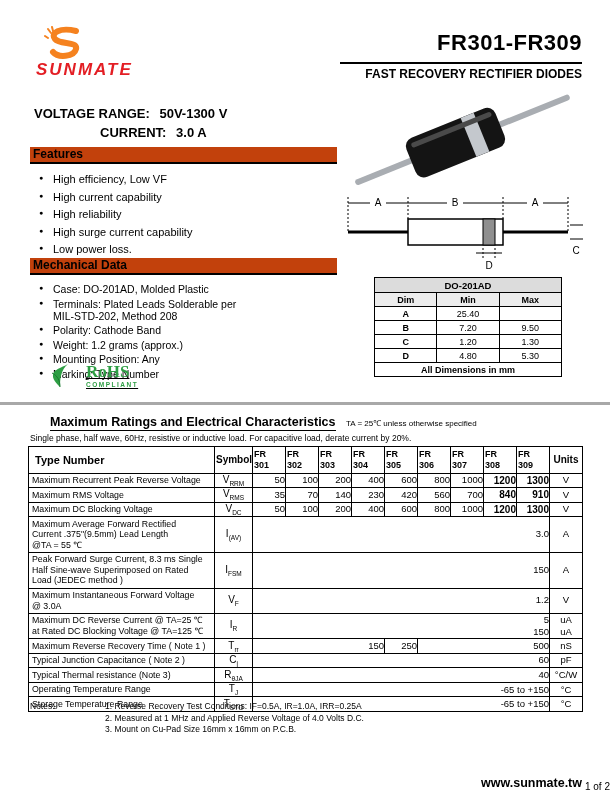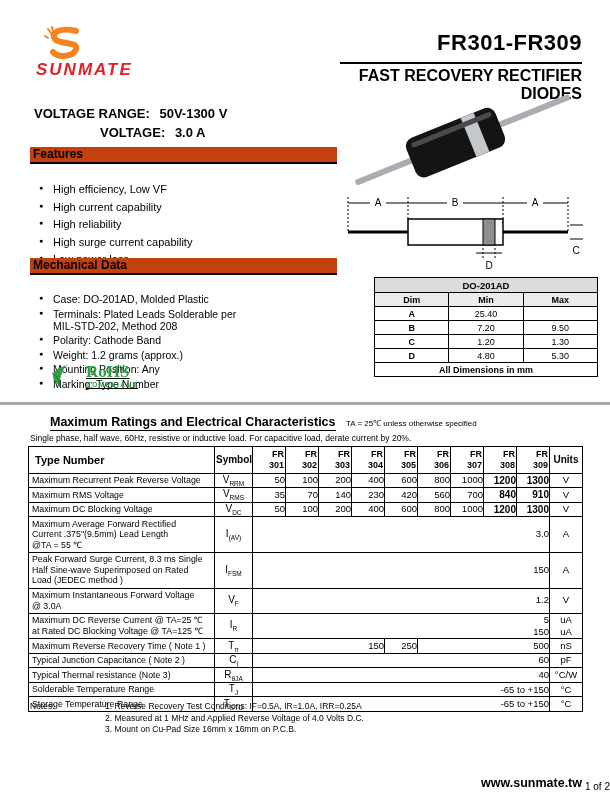--- a/index.html
+++ b/index.html
@@ -8,73 +8,73 @@
     position:relative; width:610px; height:810px; background:#fff;
     font-family:"Liberation Sans", sans-serif; color:#000; overflow:hidden;
   }
 
   
   .logo { position:absolute; left:36px; top:26px; width:130px; }
   .logo-mark { display:block; margin-left:6px; }
   .brand { color:#e31e24; font-weight:bold; font-style:italic; font-size:17px; letter-spacing:2px; margin-top:-2px; }
   .title-block { position:absolute; left:340px; top:30px; width:242px; text-align:right; }
   .part-number { font-size:22px; font-weight:bold; letter-spacing:0.5px; margin-bottom:6px; }
-  .subtitle { border-top:2px solid #000; padding-top:3px; font-weight:bold; font-size:16px; }
+  .subtitle { border-top:2px solid #000; padding-top:3px; font-weight:bold; font-size:12px; }
 
   
   .specs { position:absolute; left:34px; top:106px; font-weight:bold; font-size:13px; }
   .spec-line { margin-bottom:4px; }
   .spec-line.current { padding-left:66px; }
   .spec-label { margin-right:6px; }
 
   
   .section-bar { position:absolute; left:30px; width:307px; height:17px; background:#c2410c;
     border-bottom:2px solid #000; font-weight:bold; font-size:12px; padding-left:3px; line-height:15px; }
   .features-bar { top:147px; }
   .mech-bar { top:258px; }
 
   
-  .bullet-list { position:absolute; list-style:none;margin-top:10px; }
+  .bullet-list { position:absolute; list-style:none; }
   .bullet-list li { position:relative; padding-left:15px; white-space:pre-line; }
   .bullet-list li::before { content:"\25CF"; position:absolute; left:1px; top:1px; font-size:7px; }
   .features-list { left:38px; top:173px; font-size:11px; }
   .features-list li { margin-bottom:5.5px; }
   .mech-list { left:38px; top:283px; font-size:10.5px; }
   .mech-list li { margin-bottom:2.5px; line-height:1.15; }
 
   
   .rohs { position:absolute; left:50px; top:362px; display:flex; align-items:center; gap:16px;text-decoration:underline; }
   .rohs-main { color:#2e9e44; font-weight:bold; font-size:17px; line-height:1; font-family:"Liberation Serif", serif; }
   .rohs-sub { color:#2e9e44; font-weight:bold; font-size:6.5px; letter-spacing:1.5px; margin-top:1px; }
 
   
   .diode-photo { position:absolute; left:345px; top:90px; }
   .package-svg { position:absolute; left:338px; top:192px; }
 
   
-  .dim-table { position:absolute; left:374px; top:277px; width:224px; border-collapse:collapse; table-layout:fixed; }
+  .dim-table { position:absolute; left:374px; top:277px; width:188px; border-collapse:collapse; table-layout:fixed; }
   .dim-table th, .dim-table td { border:1px solid #000; font-size:9px; text-align:center; padding:1.5px 2px; }
   .dim-table .dim-title { background:#dcdcdc; font-size:9.5px; font-weight:bold; }
   .dim-table thead th { font-weight:bold; background:#ececec; }
   .dim-table td.dim-col { font-weight:bold; }
   .dim-table .dim-footer { font-weight:bold; }
 
   
   .hr-divider { position:absolute; left:0; top:402px; width:610px; height:3px; background:#a8a8a8; }
   .ratings-heading { position:absolute; left:30px; top:412px;padding-left:20px; }
   .ratings-title { font-weight:bold; font-size:12.5px; border-bottom:1.5px solid #000; padding-bottom:1px; }
   .ratings-cond { font-size:8px; margin-left:6px; }
   .derate-note { position:absolute; left:30px; top:433px; font-size:8.5px; }
 
   .ratings-table { position:absolute; left:28px; top:446px; width:554px; border-collapse:collapse; table-layout:fixed; }
   .ratings-table th, .ratings-table td { border:1px solid #000; }
   .ratings-table th { font-weight:bold; padding:2px 1px; }
   th.h-type { font-size:11px; text-align:left; padding-left:6px; }
   th.h-sym  { font-size:10px; }
-  th.h-part { font-size:9px; white-space:pre-line; line-height:1.2; text-align:right; }
+  th.h-part { font-size:9px; white-space:pre-line; line-height:1.2; text-align:left; }
   th.h-units{ font-size:10px; }
   td.c-label { font-size:8.8px; padding:1.5px 2px 1.5px 3px; line-height:1.2; white-space:pre-line; }
   td.c-sym  { font-size:10px; text-align:center; }
   td.c-sym sub { font-size:6.5px; }
   td.c-val  { font-size:9.5px; text-align:right; white-space:pre-line; line-height:1.3; }
   td.c-val.bold { font-weight:bold; font-size:10px; }
   td.c-units{ font-size:9.5px; text-align:center; white-space:pre-line; line-height:1.3; }
 
   
   .notes { position:absolute; left:30px; top:701px; font-size:8.5px; }
@@ -103,21 +103,21 @@
     <div class="part-number">FR301-FR309</div>
     <div class="subtitle">FAST RECOVERY RECTIFIER DIODES</div>
   </div>
 
   <div class="specs">
     <div class="spec-line">
       <span class="spec-label">VOLTAGE  RANGE:</span>
       <span class="spec-value">50V-1300 V</span>
     </div>
     <div class="spec-line current">
-      <span class="spec-label">VOLTAGE:</span>
+      <span class="spec-label">CURRENT:</span>
       <span class="spec-value">3.0 A</span>
     </div>
   </div>
 
   <div class="section-bar features-bar">
     <span>Features</span>
   </div>
   <ul class="bullet-list features-list">
       <li>High efficiency, Low VF</li>
       <li>High current capability</li>
@@ -359,21 +359,21 @@
           <td class="c-val" colspan="9">60</td>
           <td class="c-units">pF</td>
         </tr>
         <tr>
           <td class="c-label">Typical Thermal resistance (Note 3)</td>
           <td class="c-sym"><span>R</span><sub>θJA</sub></td>
           <td class="c-val" colspan="9">40</td>
           <td class="c-units">°C/W</td>
         </tr>
         <tr>
-          <td class="c-label">Solderable Temperature Range</td>
+          <td class="c-label">Operating Temperature Range</td>
           <td class="c-sym"><span>T</span><sub>J</sub></td>
           <td class="c-val" colspan="9">-65 to +150</td>
           <td class="c-units">°C</td>
         </tr>
         <tr>
           <td class="c-label">Storage Temperature Range</td>
           <td class="c-sym"><span>T</span><sub>STG</sub></td>
           <td class="c-val" colspan="9">-65 to +150</td>
           <td class="c-units">°C</td>
         </tr>

